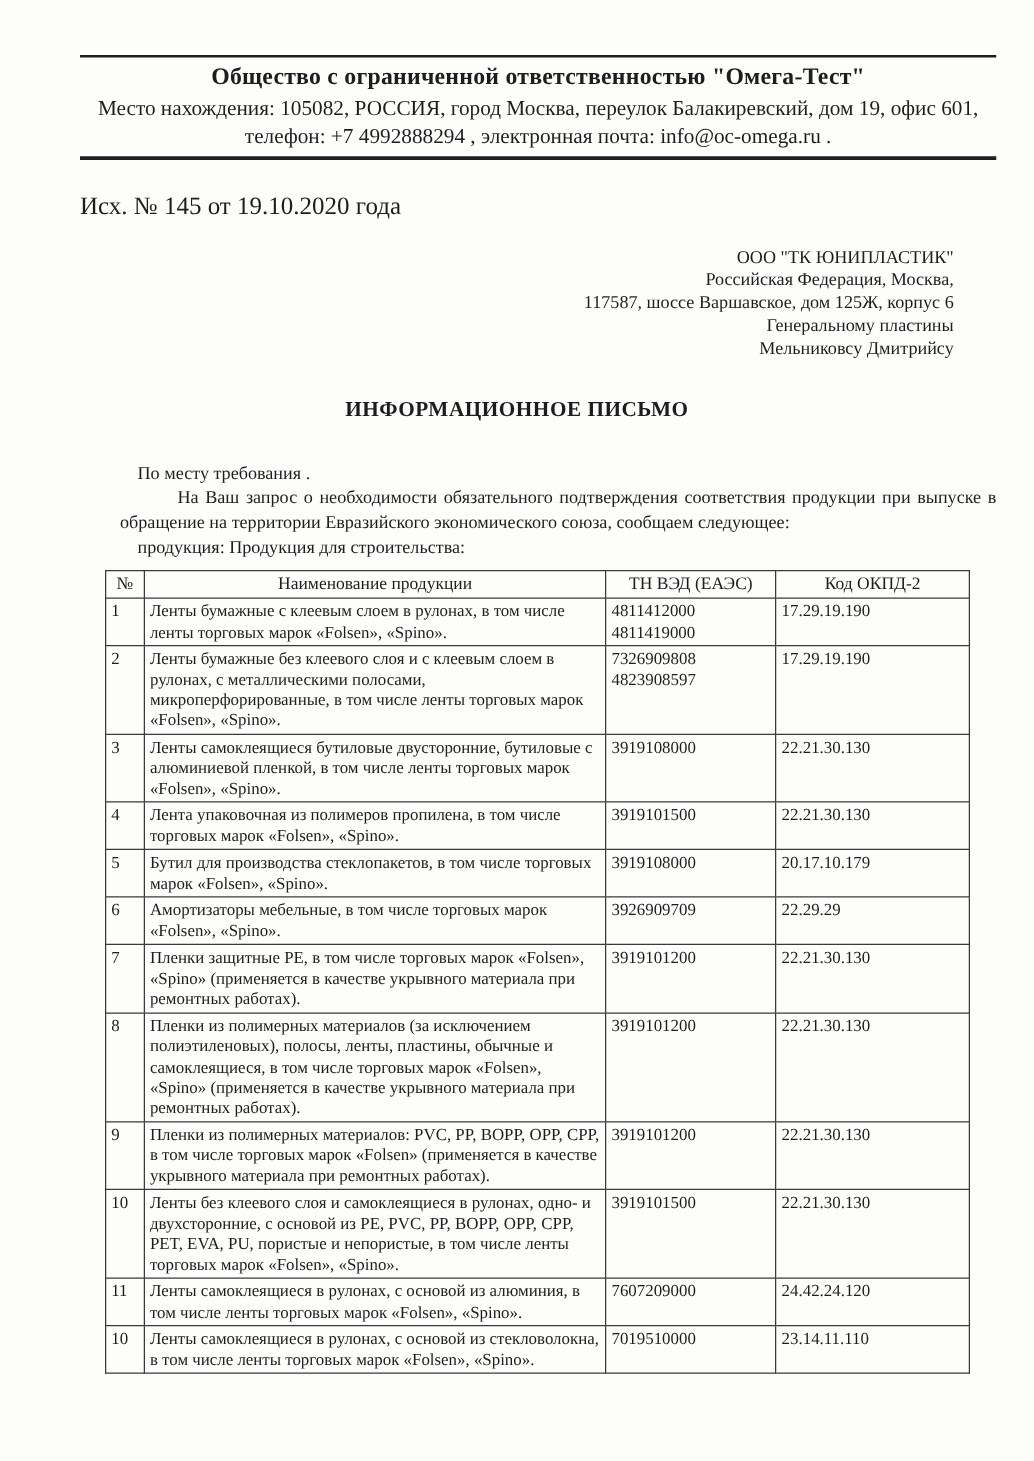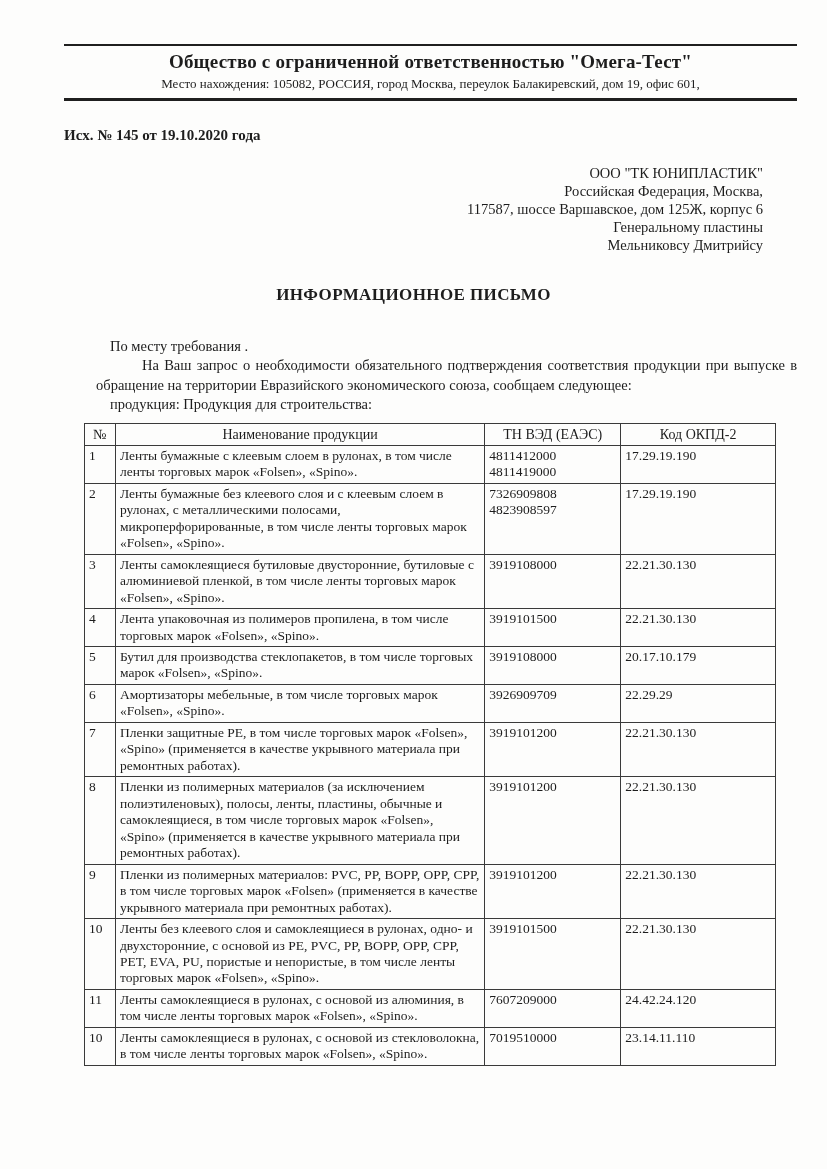--- a/index.html
+++ b/index.html
@@ -23,28 +23,27 @@
     padding: 3px 0 5px 0;
     text-align: center;
   }
   .company-name {
     font-size: 19px;
     font-weight: bold;
     margin: 2px 0 3px 0;
     letter-spacing: 0.2px;
   }
   .company-sub {
-    font-size: 13px;
+    font-size: 17px;
     line-height: 1.3;
   }
   
   .ref-line {
     margin: 26px 30px 0 64px;
-    font-size: 15px;
-    font-weight: bold;
+    font-size: 20px;
   }
   
   .addressee {
     margin: 20px 64px 0 0;
     text-align: right;
     font-size: 14.5px;
     line-height: 1.25;
   }
   
   .letter-title {
@@ -91,20 +90,21 @@
   td.cell-codes div { white-space: nowrap; }
 </style>
 </head>
 <body>
 
 <div class="page">
 
   <div class="letterhead">
     <div class="company-name">Общество с ограниченной ответственностью "Омега-Тест"</div>
     <div class="company-sub">Место нахождения: 105082, РОССИЯ, город Москва, переулок Балакиревский, дом 19, офис 601,</div>
+    <div class="company-sub">телефон:  +7 4992888294 , электронная почта: info@oc-omega.ru .</div>
   </div>
 
   <div class="ref-line">Исх. № 145 от 19.10.2020 года</div>
 
   <div class="addressee">
     <div>ООО "ТК ЮНИПЛАСТИК"</div>
     <div>Российская Федерация, Москва,</div>
     <div>117587, шоссе Варшавское, дом 125Ж, корпус 6</div>
     <div>Генеральному пластины</div>
     <div>Мельниковсу Дмитрийсу</div>

